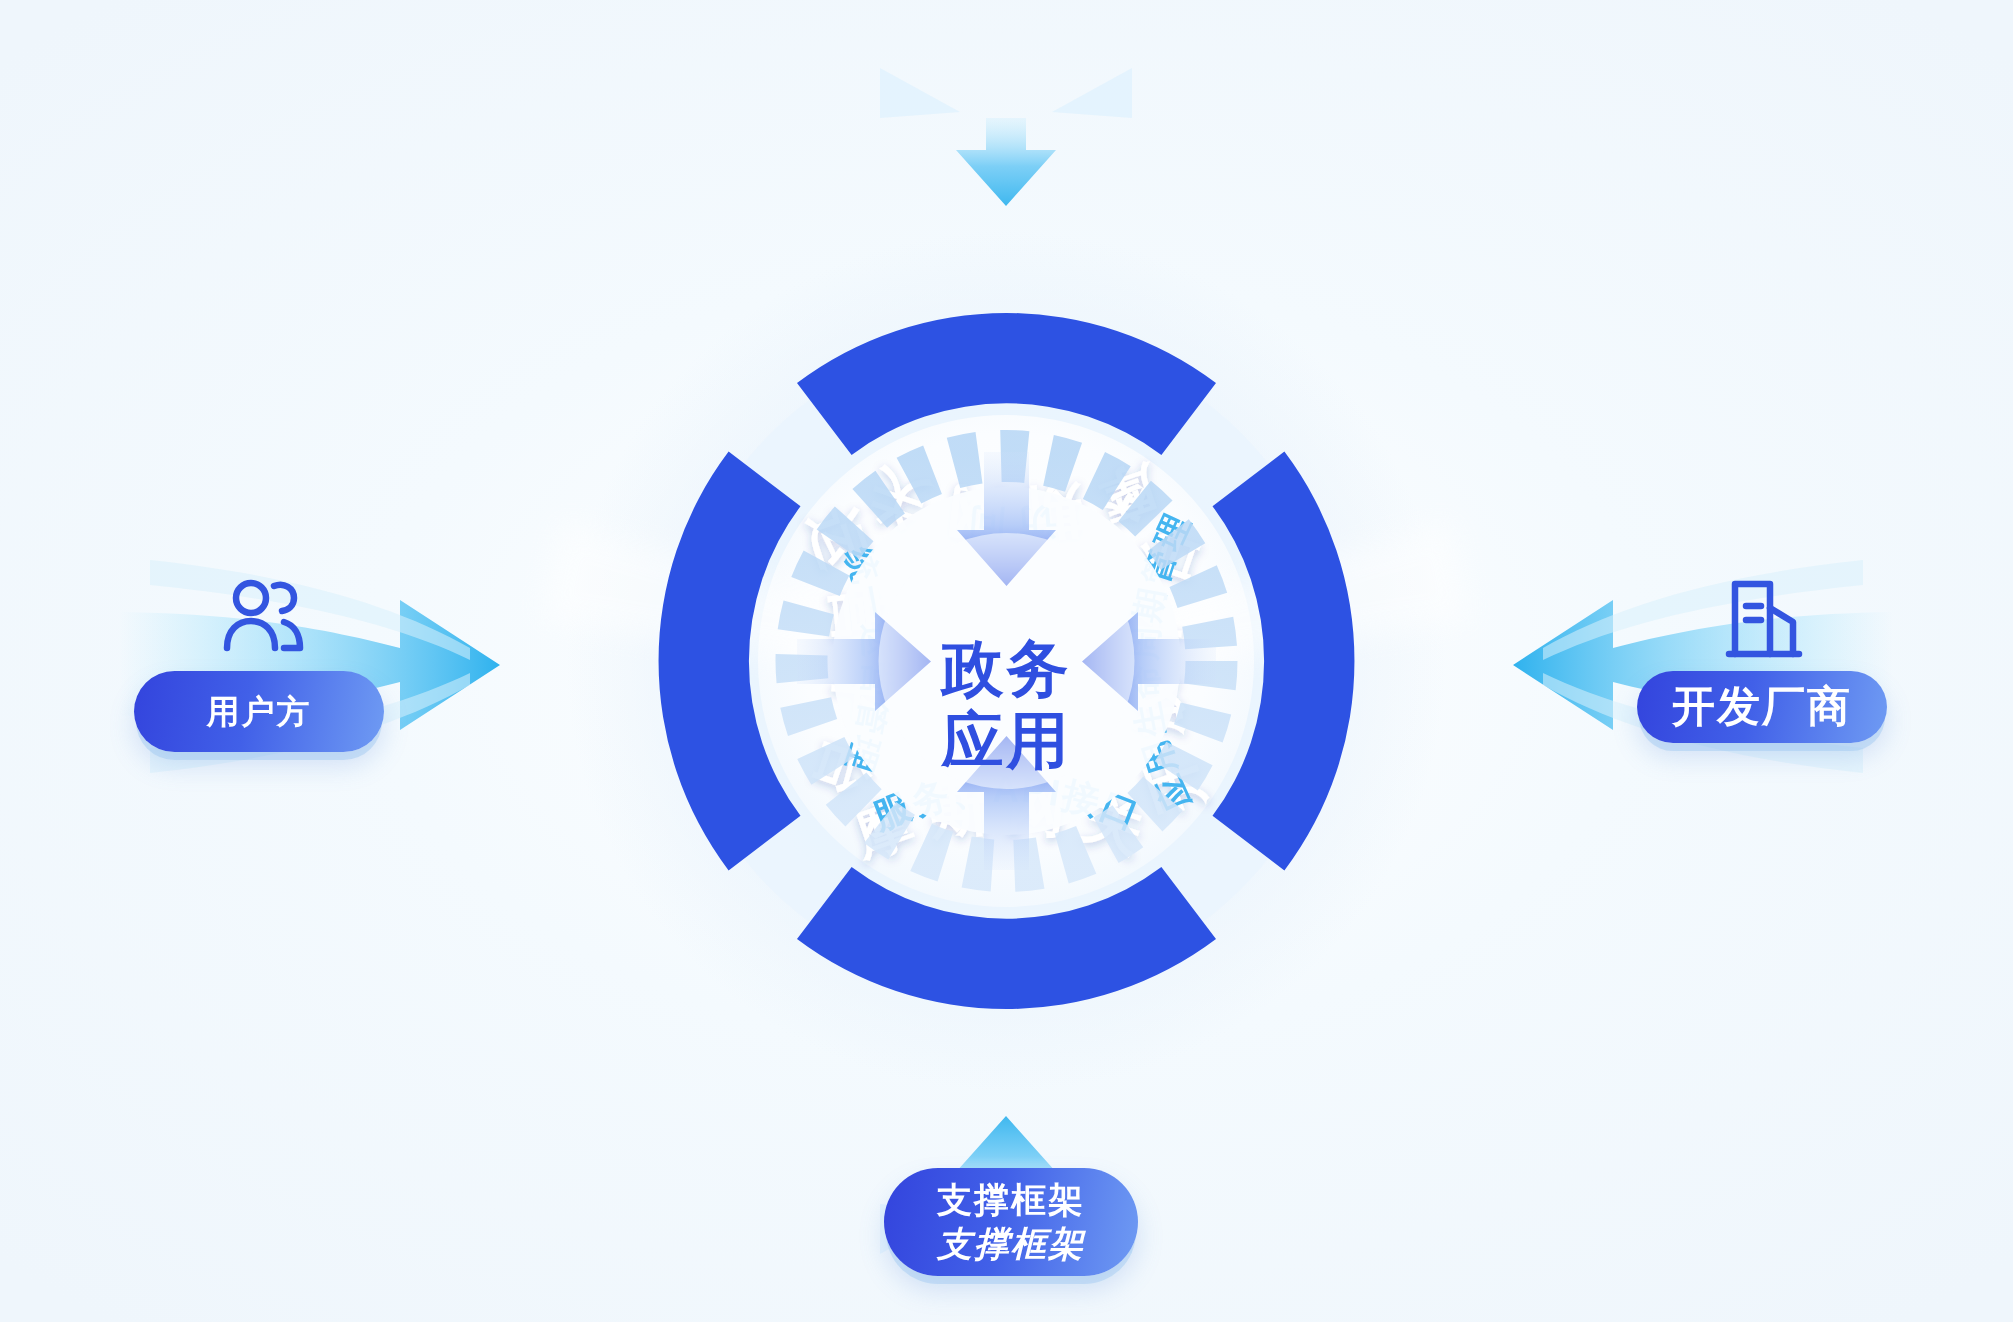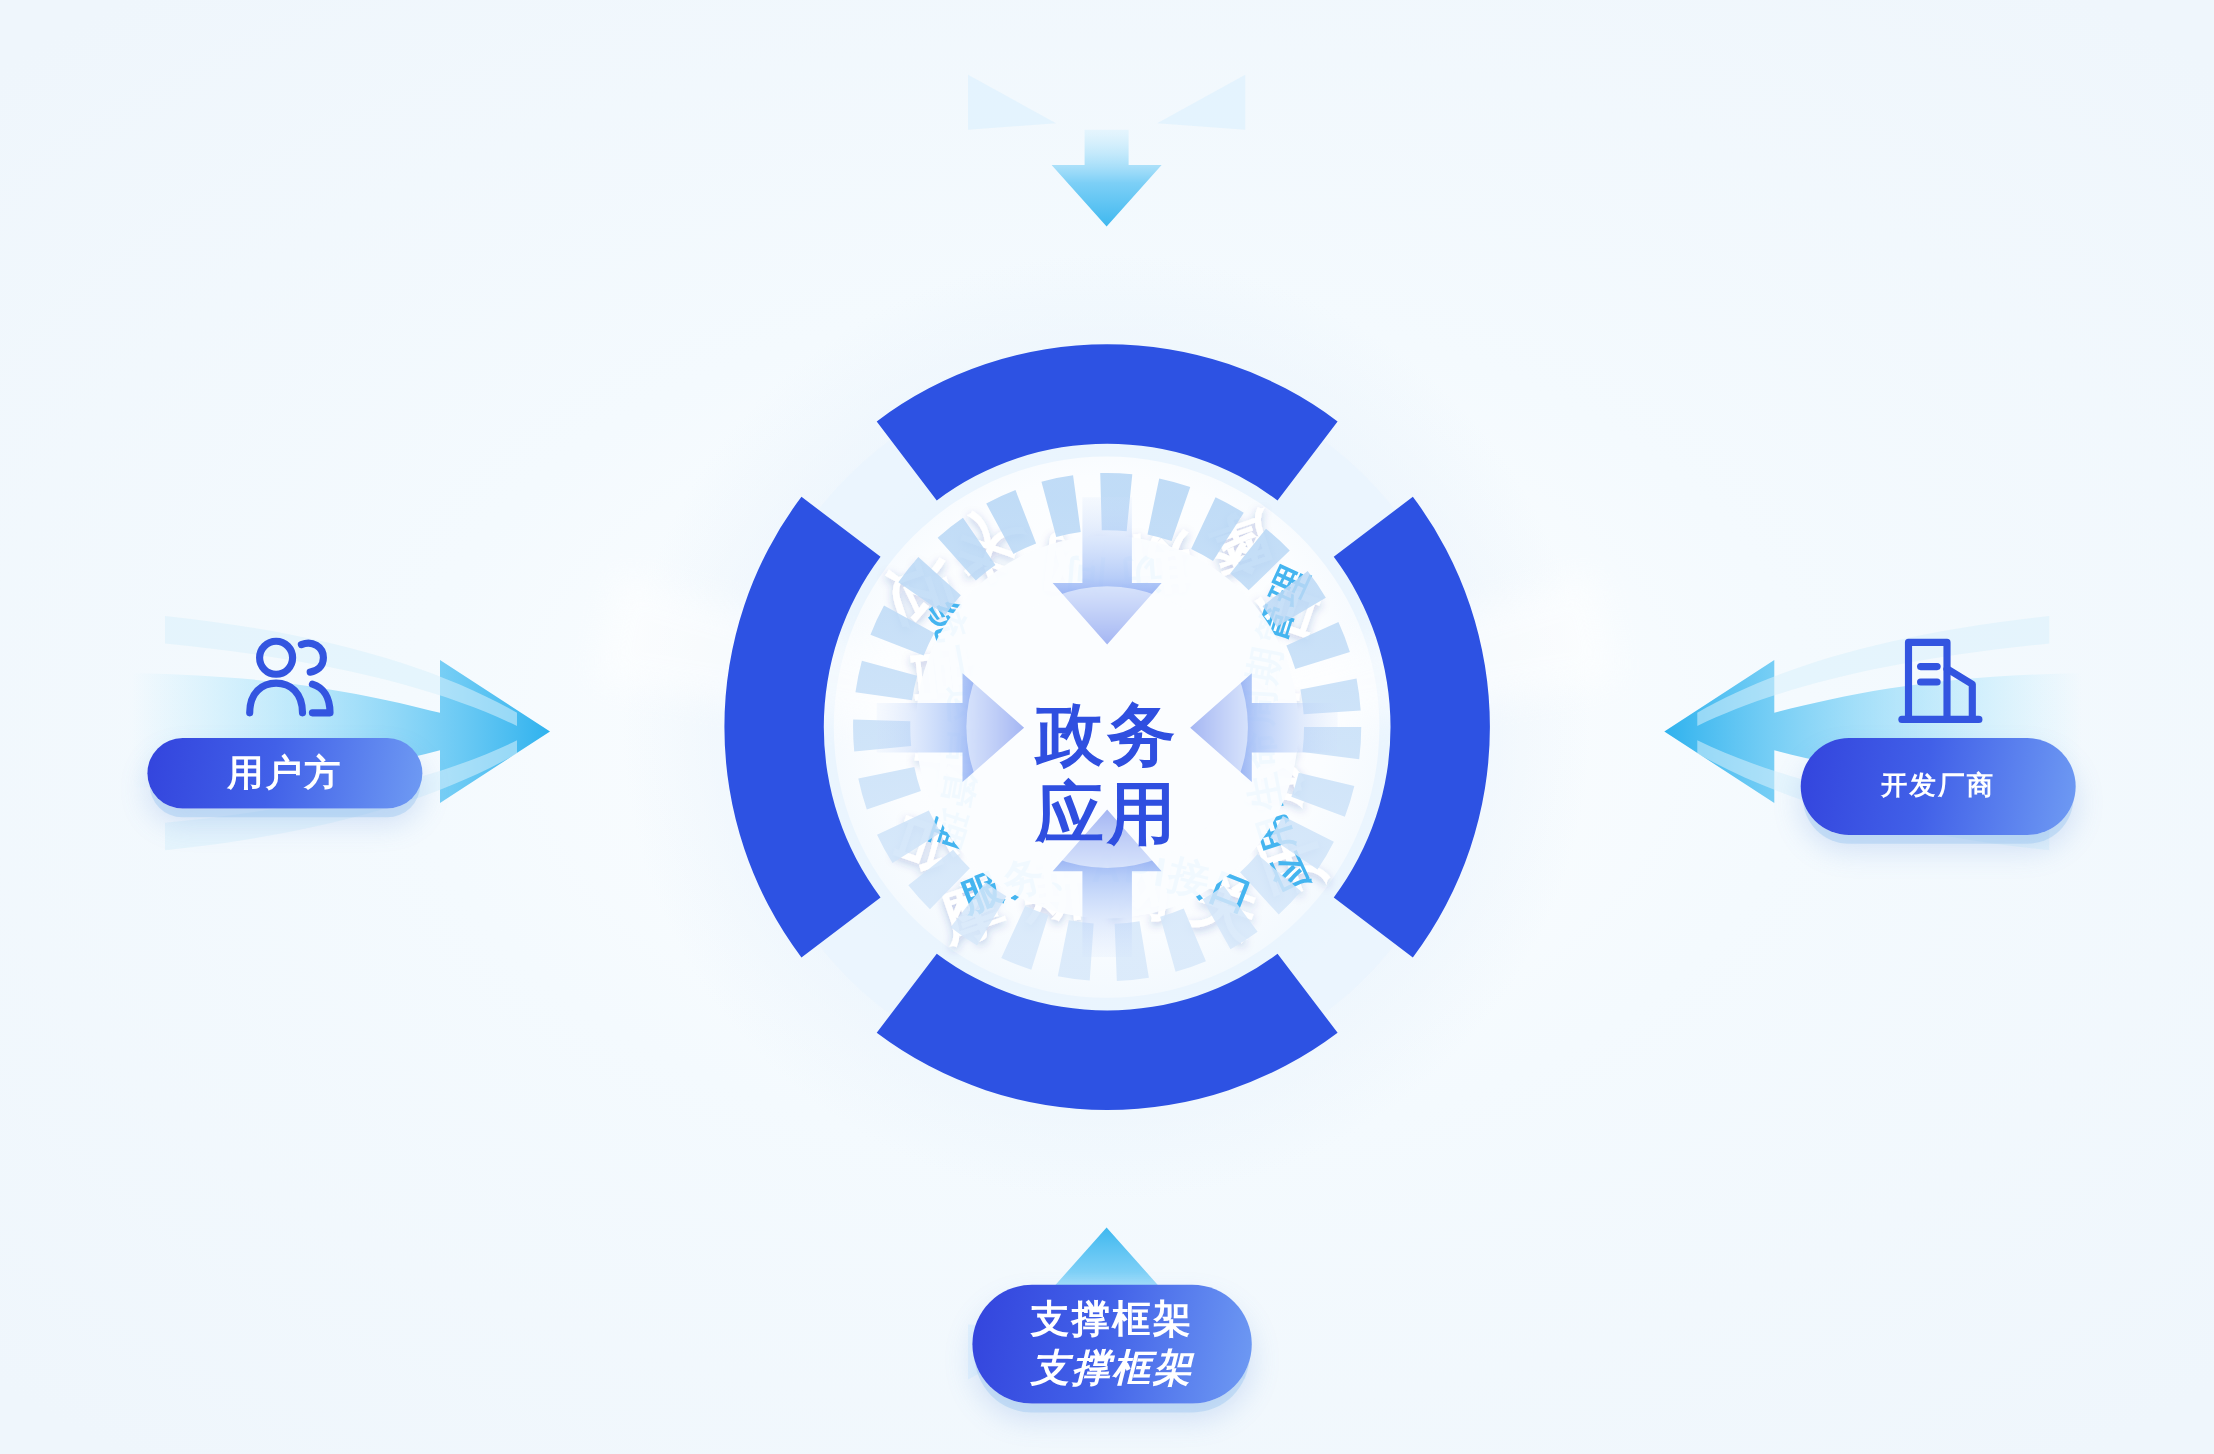--- a/index.html
+++ b/index.html
@@ -38,26 +38,26 @@
   #pill-top {
     left: 884px; top: 38px; width: 254px; height: 86px;
     font-size: 35px;
   }
   #pill-bottom {
     left: 884px; top: 1168px; width: 254px; height: 108px;
     font-size: 35px; flex-direction: column;
   }
   #pill-bottom .l2 { margin-top: 4px; font-style: italic; }
   #pill-left {
-    left: 134px; top: 671px; width: 250px; height: 64px;
+    left: 134px; top: 671px; width: 250px; height: 81px;
     font-size: 33px;
   }
   #pill-right {
-    left: 1637px; top: 671px; width: 250px; height: 88px;
-    font-size: 24px;
+    left: 1637px; top: 671px; width: 250px; height: 72px;
+    font-size: 43px;
     align-items: center;
   }
 
   
   .side-icon { position: absolute; z-index: 40; }
   #icon-users { left: 218px; top: 578px; }
   #icon-building { left: 1725px; top: 578px; }
   
   #center-text {
     position: absolute;

